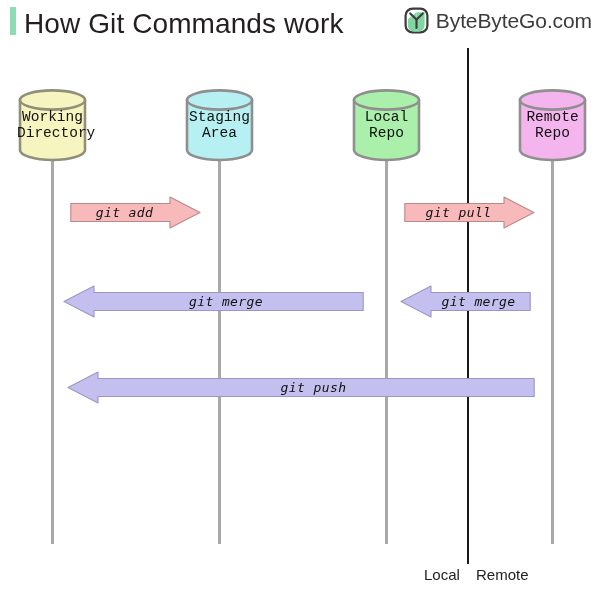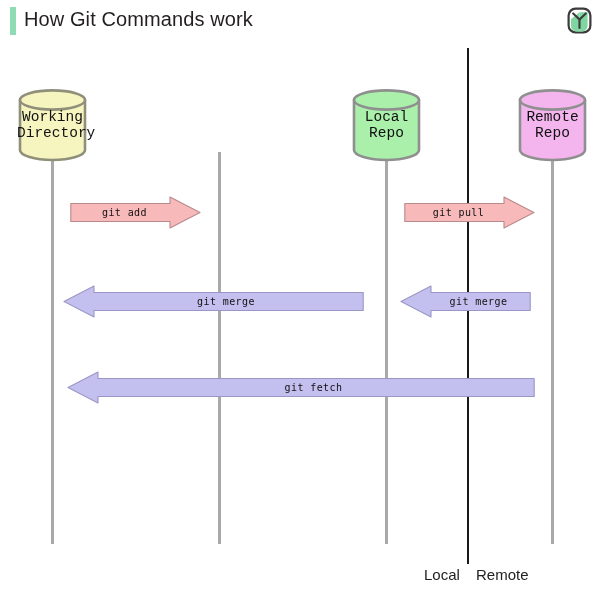--- a/index.html
+++ b/index.html
@@ -26,21 +26,21 @@
   }
   #title-accent {
     position: absolute;
     left: 10px; top: 7px;
     width: 6px; height: 28px;
     background: #8fdcb4;
   }
   #page-title {
     position: absolute;
     left: 24px; top: 8px;
-    font-size: 20px;
+    font-size: 28px;
     color: #231f20;
     letter-spacing: 0.1px;
     white-space: nowrap;
   }
   #brand {
     position: absolute;
     right: 14px; top: 7px;
     display: flex;
     align-items: center;
     gap: 7px;
@@ -102,24 +102,25 @@
     overflow: visible;
   }
   .arrow-label {
     position: absolute;
     top: 0; height: 100%;
     left: 0; width: 100%;
     display: flex;
     align-items: center;
     justify-content: center;
     font-family: "DejaVu Sans Mono", monospace;
-    font-size: 10px;
+    font-size: 13px;
     color: #111111;
     letter-spacing: 0.4px;
     pointer-events: none;
+    font-style: italic;
   }
 
   
   .footer-label {
     position: absolute;
     font-size: 15px;
     color: #222222;
     white-space: nowrap;
   }
 </style>
@@ -134,20 +135,21 @@
     <div id="brand">
       <span id="brand-logo-wrap">
         <svg id="brand-logo" viewBox="0 0 25 27" xmlns="http://www.w3.org/2000/svg">
           <rect x="1.6" y="1.6" width="21.8" height="23.8" rx="7" ry="7" fill="#ffffff" stroke="#3b3b3b" stroke-width="2.2"></rect>
           <path d="M12.5 5.2 L20.6 5.2 L20.6 18.4 A6.3 6.3 0 0 1 14.3 24.7 L12.5 24.7 Z" fill="#7fd6a0"></path>
           <path d="M12.5 5.2 L12.5 24.7 L10.2 24.7 A6.3 6.3 0 0 1 3.9 18.4 L3.9 12.3 Z" fill="#7fd6a0"></path>
           <path d="M6.2 6.4 L12.5 12.6 L18.8 6.4" fill="none" stroke="#3b3b3b" stroke-width="2.1" stroke-linecap="round" stroke-linejoin="round"></path>
           <path d="M12.5 12.6 L12.5 21.0" fill="none" stroke="#3b3b3b" stroke-width="2.1" stroke-linecap="round"></path>
         </svg>
       </span>
+      <span id="brand-text">ByteByteGo.com</span>
     </div>
   </div>
 
   <div class="lifeline" style="left:51px"></div>
   <div class="lifeline" style="left:218px"></div>
   <div class="lifeline" style="left:385px"></div>
   <div class="lifeline" style="left:551px"></div>
 
   <div id="divider-line"></div>
 
@@ -155,20 +157,30 @@
     <svg viewBox="0 0 71 74" xmlns="http://www.w3.org/2000/svg">
       <path d="M3 12 L3 62 A32.5 10 0 0 0 68 62 L68 12 Z" fill="#f7f5bf" stroke="#8f8f7a" stroke-width="2.6" stroke-linejoin="round"></path>
       <ellipse cx="35.5" cy="12" rx="32.5" ry="9.6" fill="#f7f5bf" stroke="#8f8f7a" stroke-width="2.6"></ellipse>
     </svg>
     <div class="cyl-label">
       <div>Working</div>
       <div>Directory</div>
     </div>
   </div>
 
+  <div class="cyl" style="left:184px; top:88px">
+    <svg viewBox="0 0 71 74" xmlns="http://www.w3.org/2000/svg">
+      <path d="M3 12 L3 62 A32.5 10 0 0 0 68 62 L68 12 Z" fill="#b6f0f2" stroke="#8f8f8f" stroke-width="2.6" stroke-linejoin="round"></path>
+      <ellipse cx="35.5" cy="12" rx="32.5" ry="9.6" fill="#b6f0f2" stroke="#8f8f8f" stroke-width="2.6"></ellipse>
+    </svg>
+    <div class="cyl-label">
+      <div>Staging</div>
+      <div>Area</div>
+    </div>
+  </div>
 
   <div class="cyl" style="left:351px; top:88px">
     <svg viewBox="0 0 71 74" xmlns="http://www.w3.org/2000/svg">
       <path d="M3 12 L3 62 A32.5 10 0 0 0 68 62 L68 12 Z" fill="#aaf0ab" stroke="#8f8f8f" stroke-width="2.6" stroke-linejoin="round"></path>
       <ellipse cx="35.5" cy="12" rx="32.5" ry="9.6" fill="#aaf0ab" stroke="#8f8f8f" stroke-width="2.6"></ellipse>
     </svg>
     <div class="cyl-label">
       <div>Local</div>
       <div>Repo</div>
     </div>
@@ -211,21 +223,21 @@
     <svg viewBox="0 0 131 33" width="131" height="33" xmlns="http://www.w3.org/2000/svg">
       <path d="M130.2 7.5 L31 7.5 L31 1 L1 16.5 L31 32 L31 25.5 L130.2 25.5 Z" fill="#c3c0ef" stroke="#9a97c6" stroke-width="1.1" stroke-linejoin="round"></path>
     </svg>
     <div class="arrow-label" style="padding-left:26px; box-sizing:border-box">git merge</div>
   </div>
 
   <div class="arrow" style="left:66px; top:371px; width:469px; height:33px">
     <svg viewBox="0 0 469 33" width="469" height="33" xmlns="http://www.w3.org/2000/svg">
       <path d="M468.2 7.5 L32 7.5 L32 1 L2 16.5 L32 32 L32 25.5 L468.2 25.5 Z" fill="#c3c0ef" stroke="#9a97c6" stroke-width="1.1" stroke-linejoin="round"></path>
     </svg>
-    <div class="arrow-label" style="padding-left:26px; box-sizing:border-box">git fetch</div>
+    <div class="arrow-label" style="padding-left:26px; box-sizing:border-box">git push</div>
   </div>
 
 
 
   <div class="footer-label" style="left:424px; top:566px">Local</div>
   <div class="footer-label" style="left:476px; top:566px">Remote</div>
 
 </div>
 
 </body></html>

